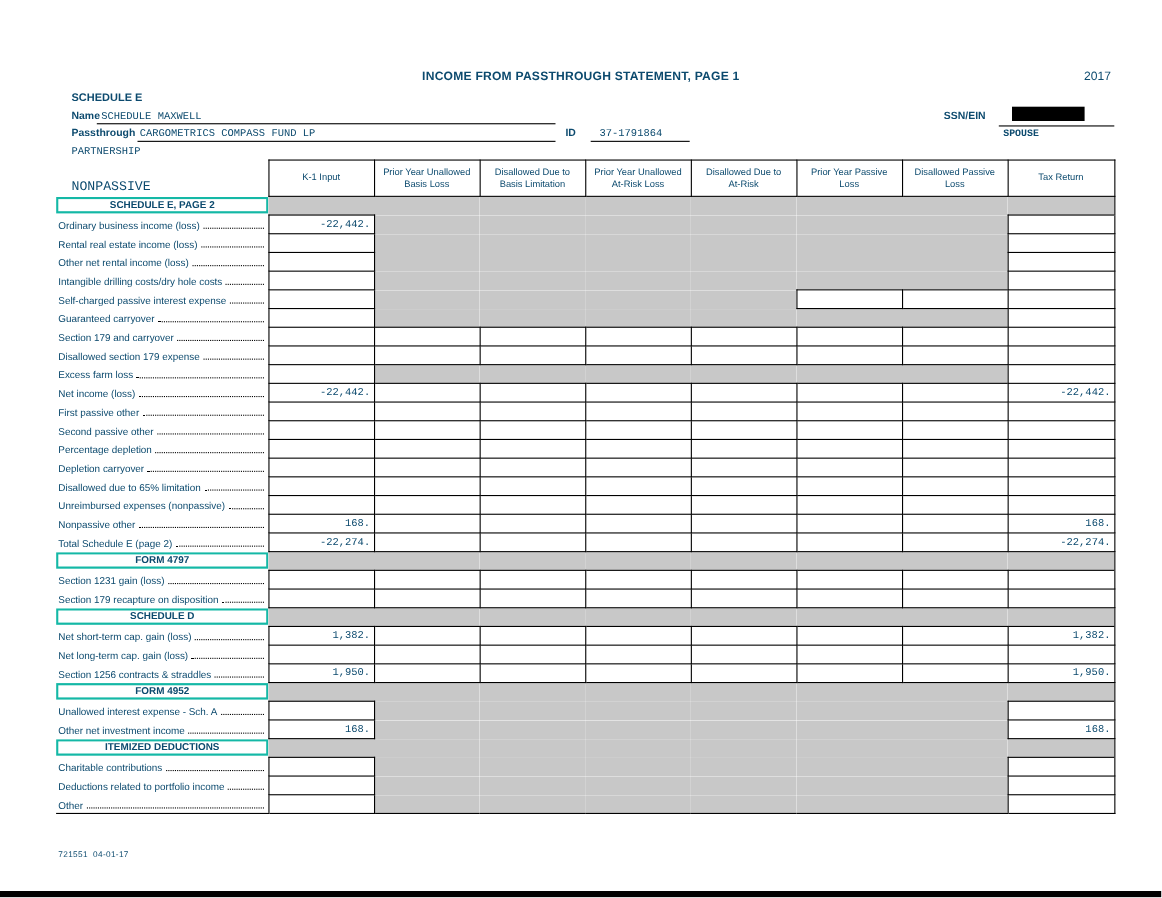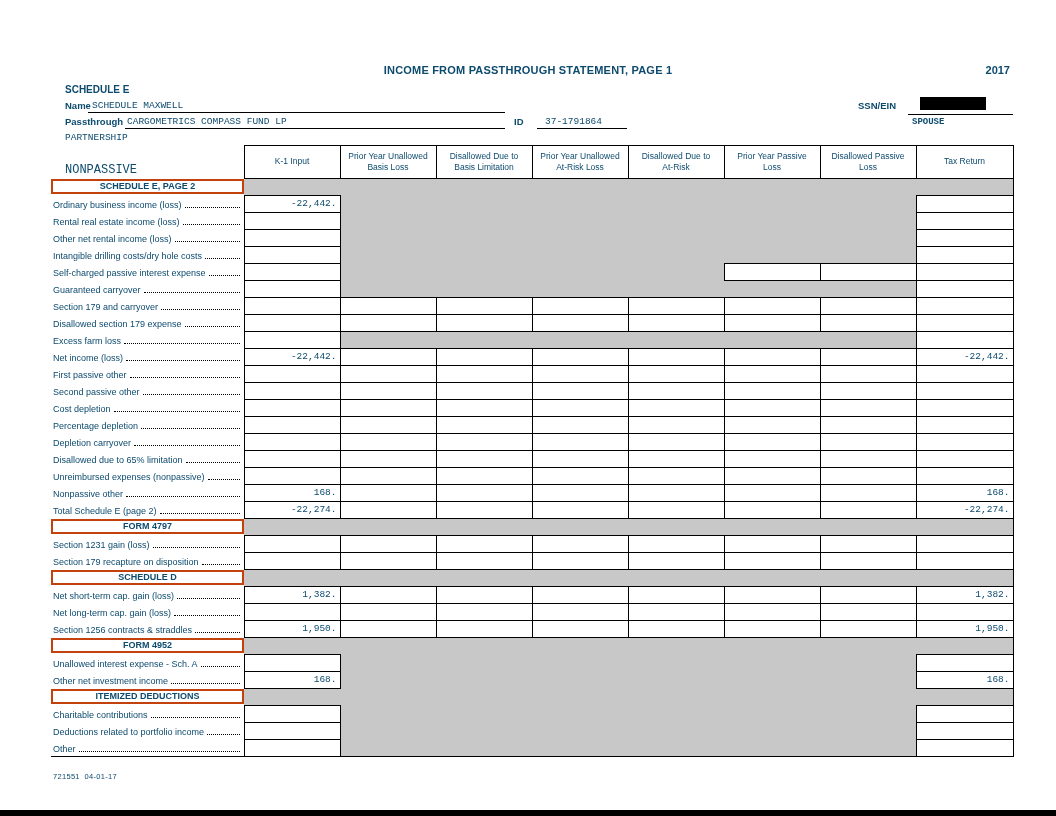--- a/index.html
+++ b/index.html
@@ -2,21 +2,21 @@
 <html style="--shade: #c8c8c8; --redact: #000000;"><head>
 <meta charset="utf-8">
 <style>
   html,body { margin:0; padding:0; background:#ffffff; }
   .page {
     position:relative; width:1056px; height:816px; background:#ffffff;
     font-family:"Liberation Sans", sans-serif; color:#0c4a6e; overflow:hidden;
   }
   .title { position:absolute; top:64px; left:0; width:100%; text-align:center;
            font-weight:bold; font-size:11px; letter-spacing:.2px; }
-  .year  { position:absolute; top:64px; right:46px; font-weight:bold; font-size:11px; }
+  .year  { position:absolute; top:64px; right:46px; font-weight:normal; font-size:11px; }
   .sched { position:absolute; top:84px; left:65px; font-weight:bold; font-size:10px; }
   .flabel { position:absolute; font-weight:bold; font-size:9.5px; white-space:pre; }
   .fval   { position:absolute; font-family:"Liberation Mono", monospace; font-size:9.5px; white-space:pre; }
   .u { position:absolute; height:0; border-bottom:1px solid #000; }
   .redact { position:absolute; left:920px; top:97px; width:66px; height:13px; background:var(--redact,#000); }
   .spouse { position:absolute; left:908px; top:114px; width:105px; border-top:1px solid #000;
             font-family:"Liberation Mono", monospace; font-size:9px; padding:2px 0 0 4px; box-sizing:border-box;font-weight:bold; }
   .footer { position:absolute; left:53px; top:772px; font-size:7.5px; white-space:pre; letter-spacing:.3px; }
   .bottombar { position:absolute; left:0; top:810px; width:1056px; height:6px; background:#000; }
 
@@ -29,21 +29,21 @@
             font-family:"Liberation Mono", monospace; font-weight:normal; font-size:12px;
             padding:0 0 2px 14px; }
   td.w { border:1px solid #000; background:#fff; vertical-align:middle; }
   td.g { border:none; background:var(--shade,#c8c8c8); }
   td.g:last-child { border-right:1px solid #000; }
   tr.last td { border-bottom:1px solid #000; }
   td.lbl { border:none; background:transparent; }
   .lblwrap { display:flex; align-items:flex-end; height:16px; padding-left:2px; }
   .lbltext { white-space:nowrap; font-size:9px; padding-bottom:2px; }
   .leader { flex:1 1 0; min-width:0; border-bottom:1px dotted #000; margin:0 4px 4px 3px; }
-  .band { box-sizing:border-box; height:15px; margin-bottom:1px; border:2px solid #c2410c;
+  .band { box-sizing:border-box; height:15px; margin-bottom:1px; border:2px solid #14b8a6;
           background:#fff; font-weight:bold; font-size:9px; text-align:center; line-height:11px; }
   .val { display:block; font-family:"Liberation Mono", monospace; font-size:9.5px;
          text-align:right; padding-right:3px; line-height:14px; }
 </style>
 </head>
 <body>
 
 <div class="page">
 
   <div class="title">INCOME FROM PASSTHROUGH STATEMENT, PAGE 1</div>
@@ -324,36 +324,20 @@
           <td class="w"></td>
           <td class="w"></td>
           <td class="w"></td>
           <td class="w"></td>
           <td class="w"></td>
           <td class="w"></td>
         </tr>
         <tr>
           <td class="lbl">
             <div class="lblwrap">
-              <span class="lbltext">Cost depletion</span>
-              <span class="leader"></span>
-            </div>
-          </td>
-          <td class="w"></td>
-          <td class="w"></td>
-          <td class="w"></td>
-          <td class="w"></td>
-          <td class="w"></td>
-          <td class="w"></td>
-          <td class="w"></td>
-          <td class="w"></td>
-        </tr>
-        <tr>
-          <td class="lbl">
-            <div class="lblwrap">
               <span class="lbltext">Percentage depletion</span>
               <span class="leader"></span>
             </div>
           </td>
           <td class="w"></td>
           <td class="w"></td>
           <td class="w"></td>
           <td class="w"></td>
           <td class="w"></td>
           <td class="w"></td>

